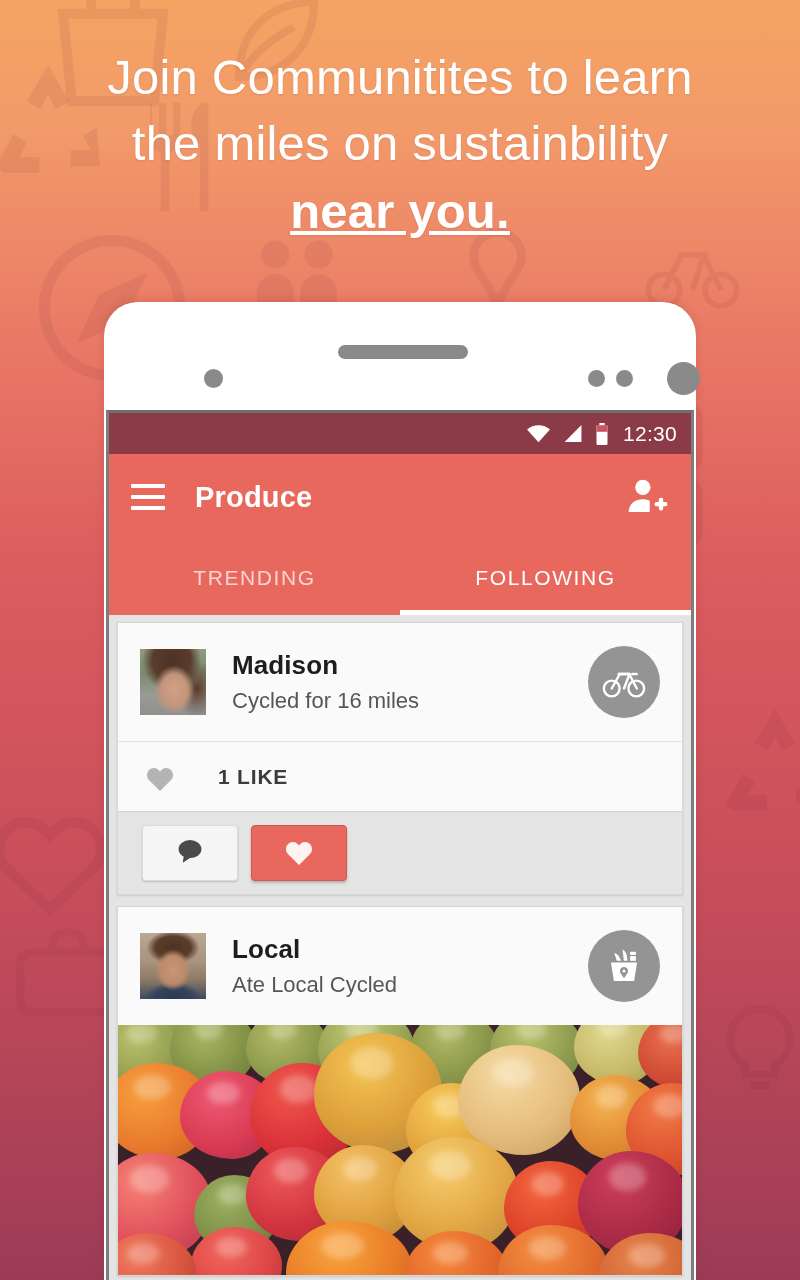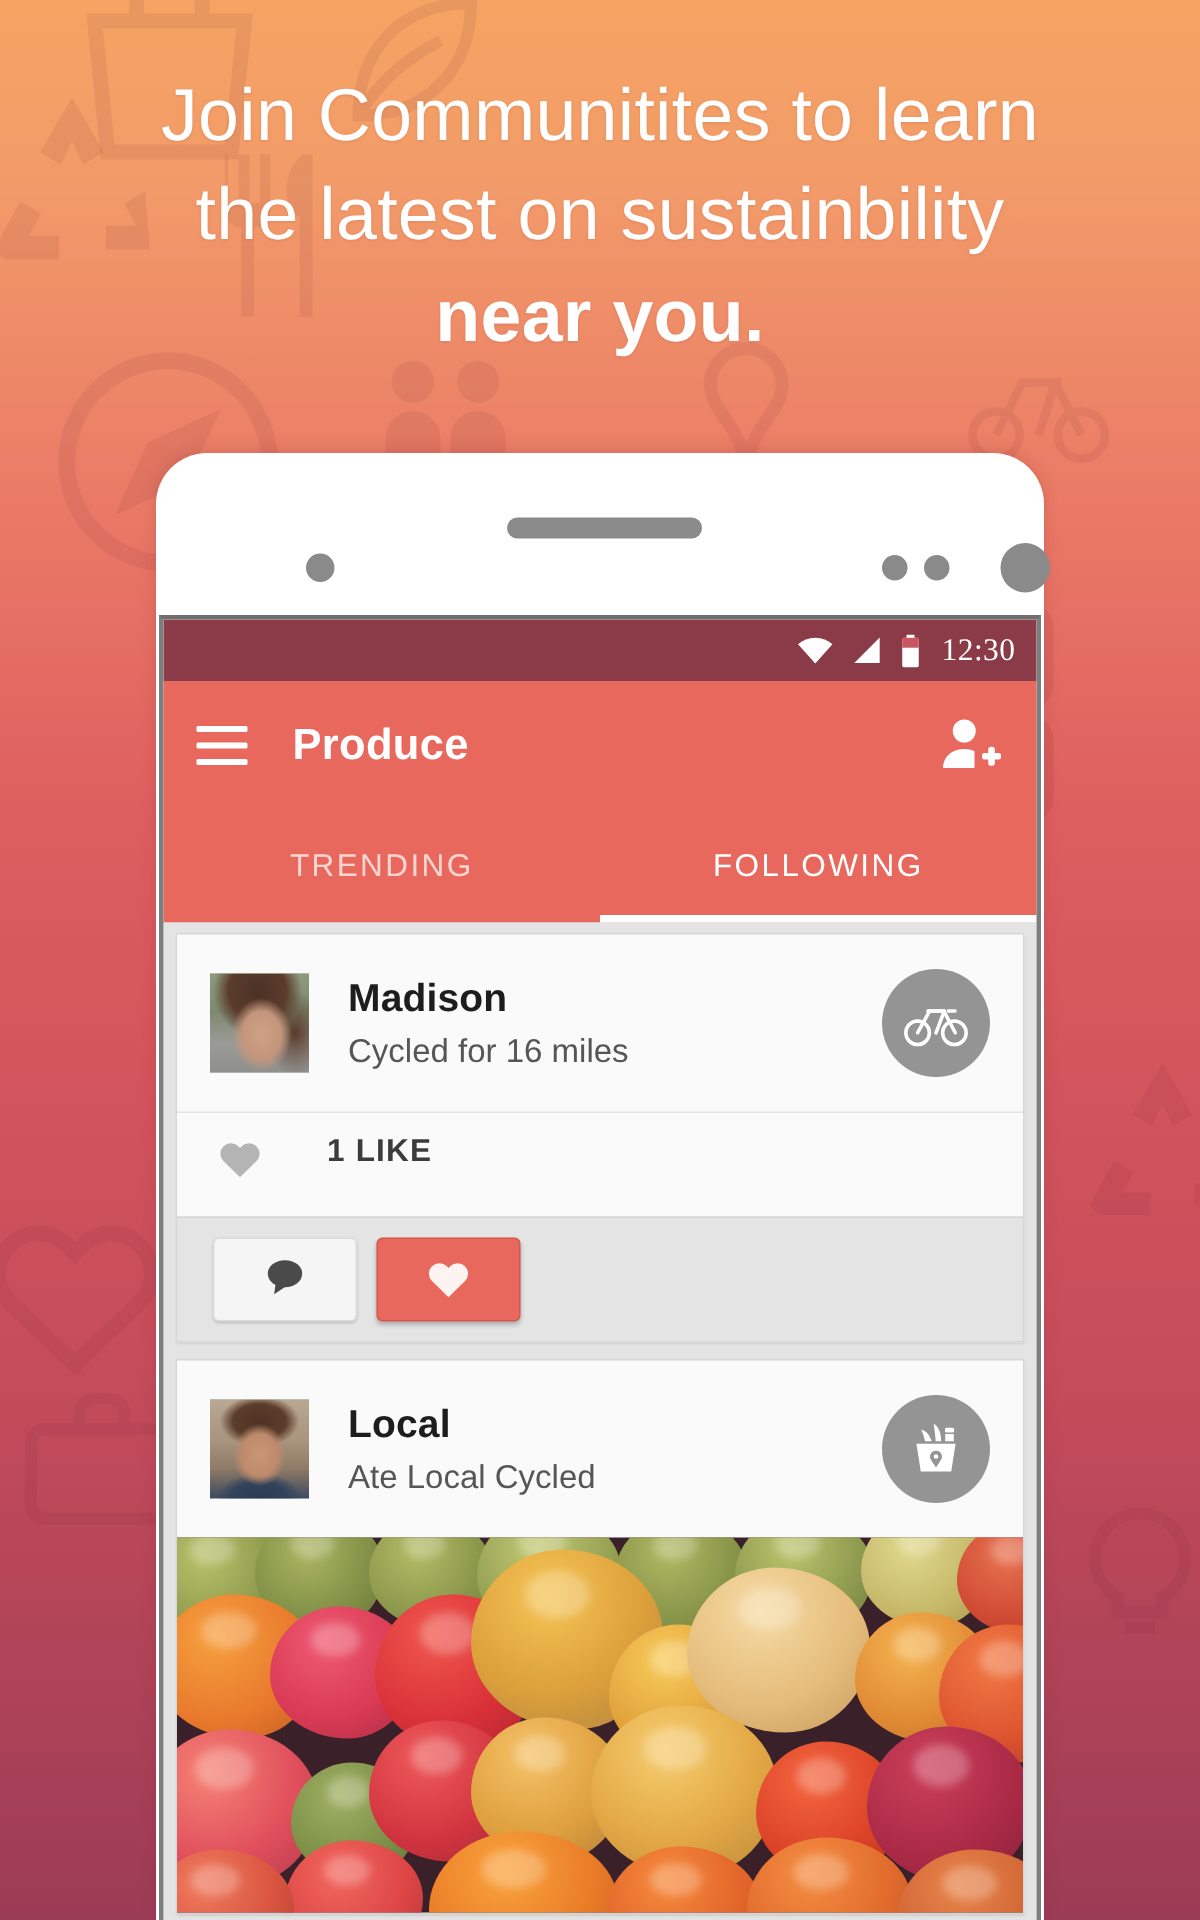--- a/index.html
+++ b/index.html
@@ -13,21 +13,21 @@
   
   .wm { position:absolute; opacity:.085; color:#6e2230; pointer-events:none; }
   .wm svg { display:block; }
 
   
   .headline {
     position:absolute; top:44px; left:0; width:800px; text-align:center;
     color:#ffffff; font-size:49px; line-height:66px; font-weight:300;
     letter-spacing:.2px; text-shadow:0 1px 2px rgba(150,60,60,.18);
   }
-  .headline .bold { font-weight:700; display:block; margin-top:2px; }
+  .headline .bold { font-weight:700; display:block; margin-top:2px;text-decoration:underline; }
 
   
   .phone {
     position:absolute; left:104px; top:302px; width:592px; height:990px;
     background:#ffffff; border-radius:34px 34px 0 0;
     box-shadow:0 -2px 10px rgba(120,40,50,.18);
   }
   .bezel-top { position:relative; height:105px; }
   .cam-dot-left { position:absolute; left:100px; top:67px; width:19px; height:19px; border-radius:50%; background:#8a8a8a; }
   .speaker { position:absolute; left:234px; top:43px; width:130px; height:14px; border-radius:8px; background:#8a8a8a; }
@@ -37,21 +37,21 @@
 
   .screen {
     position:absolute; left:2px; top:108px; width:588px; height:882px;
     background:#e9e9e9; border-left:3px solid #7d7d7d; border-right:3px solid #7d7d7d;
     border-top:3px solid #6f6f6f; overflow:hidden;
   }
 
   
   .statusbar {
     height:41px; background:#8b3a47; display:flex; align-items:center;
-    justify-content:flex-end; padding-right:14px; gap:11px;font-family:Liberation Serif, serif;
+    justify-content:flex-end; padding-right:14px; gap:11px;
   }
   .sb-icon { display:flex; align-items:center; }
   .sb-time { color:#ffffff; font-size:21px; letter-spacing:.3px; margin-left:3px; }
 
   
   .appbar { background:#e8685d; }
   .appbar-top { height:86px; display:flex; align-items:center; padding:0 22px; }
   .hamburger { width:34px; display:flex; flex-direction:column; gap:7px; cursor:pointer; }
   .hamburger i { display:block; height:4px; background:#ffffff; border-radius:1px; }
   .appbar-title { color:#ffffff; font-size:29px; font-weight:700; margin-left:30px; letter-spacing:.2px; }
@@ -70,21 +70,21 @@
   .card { background:#fafafa; border:1px solid #d6d6d6; margin-bottom:11px; box-shadow:0 1px 2px rgba(0,0,0,.12); }
 
   .card-head { display:flex; align-items:center; padding:4px 22px; min-height:118px; }
   .avatar { width:66px; height:66px; flex:0 0 66px; overflow:hidden; background:#7d8a74; position:relative; }
   .avatar .a-bg { position:absolute; inset:0; }
   .head-text { margin-left:26px; flex:1; }
   .head-name { font-size:26px; font-weight:700; color:#1d1d1d; letter-spacing:.1px; }
   .head-sub { font-size:22px; color:#565656; margin-top:7px; }
   .badge { width:72px; height:72px; border-radius:50%; background:#949494; display:flex; align-items:center; justify-content:center; flex:0 0 72px; }
 
-  .likes-row { display:flex; padding:14px 22px; border-top:1px solid #e2e2e2; min-height:70px; }
+  .likes-row { display:flex; align-items:center; padding:14px 22px; border-top:1px solid #e2e2e2; min-height:70px; }
   .likes-heart { width:40px; display:flex; justify-content:center; }
   .likes-label { margin-left:38px; font-size:21px; font-weight:700; color:#3c3c3c; letter-spacing:.8px; }
 
   .foot-row { display:flex; align-items:center; background:#e4e4e4; border-top:1px solid #d4d4d4; padding:13px 14px 13px 24px; min-height:78px; }
   .timestamp { font-size:20px; color:#4b4b4b; flex:1; }
   .btn { width:96px; height:56px; border-radius:4px; display:flex; align-items:center; justify-content:center; cursor:pointer; }
   .btn-comment { background:#f5f5f5; border:1px solid #dcdcdc; box-shadow:0 1px 2px rgba(0,0,0,.18); margin-right:13px; }
   .btn-like { background:#e8685d; border:1px solid #d4564c; box-shadow:0 2px 3px rgba(0,0,0,.22); }
 
   
@@ -175,21 +175,21 @@
 </div>
 <div class="wm" style="left:700px;top:980px;">
   <svg width="120" height="120" viewBox="0 0 24 24" fill="none" stroke="currentColor" stroke-width="1.6">
     <path d="M9 17a6 6 0 116 0v2H9v-2z"></path>
       <path d="M10 21h4"></path>
   </svg>
 </div>
 
 <div class="headline">
   <span>Join Communitites to learn</span><br>
-  <span>the latest on sustainbility</span>
+  <span>the miles on sustainbility</span>
   <span class="bold">near you.</span>
 </div>
 
 <div class="phone">
 
   <div class="bezel-top">
     <div class="cam-dot-left"></div>
     <div class="speaker"></div>
     <div class="sensor-a"></div>
     <div class="sensor-b"></div>

